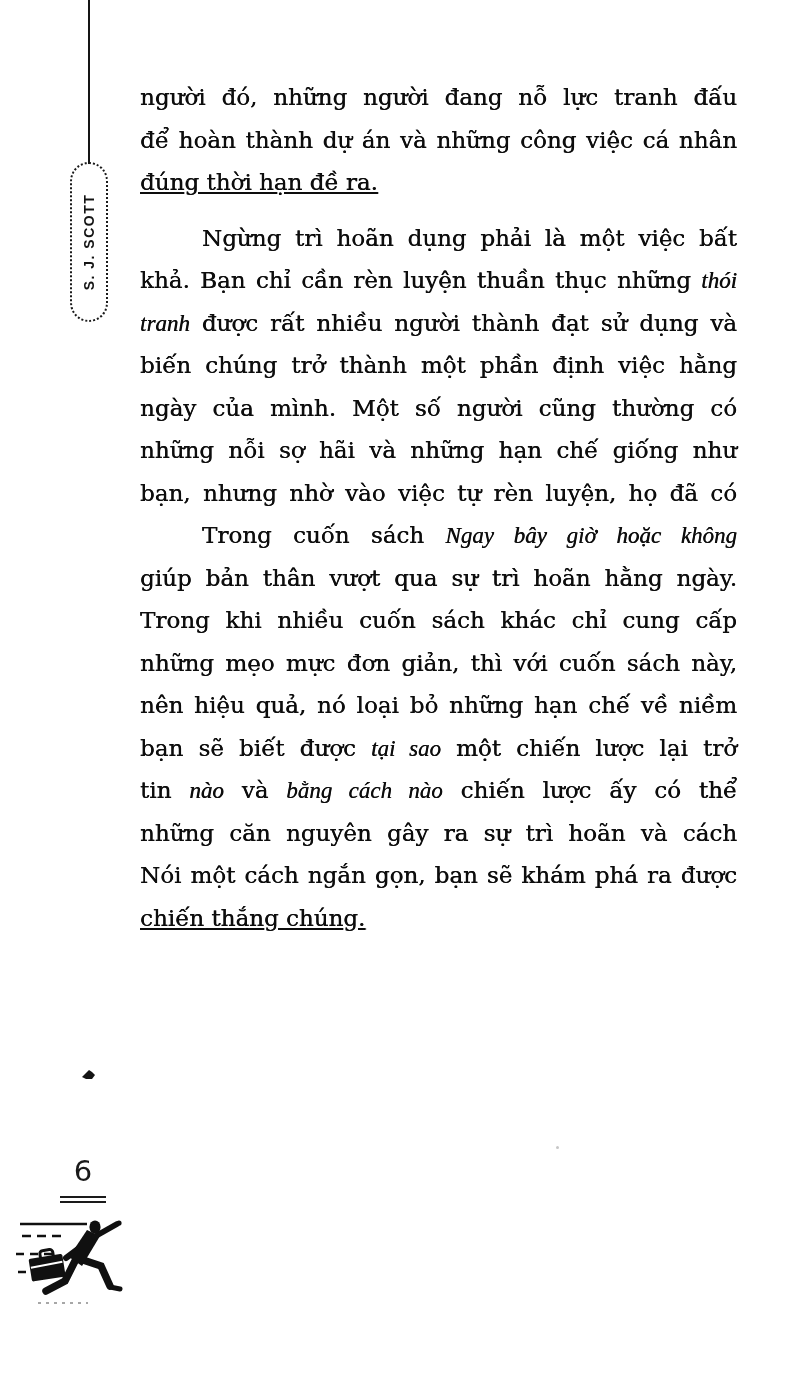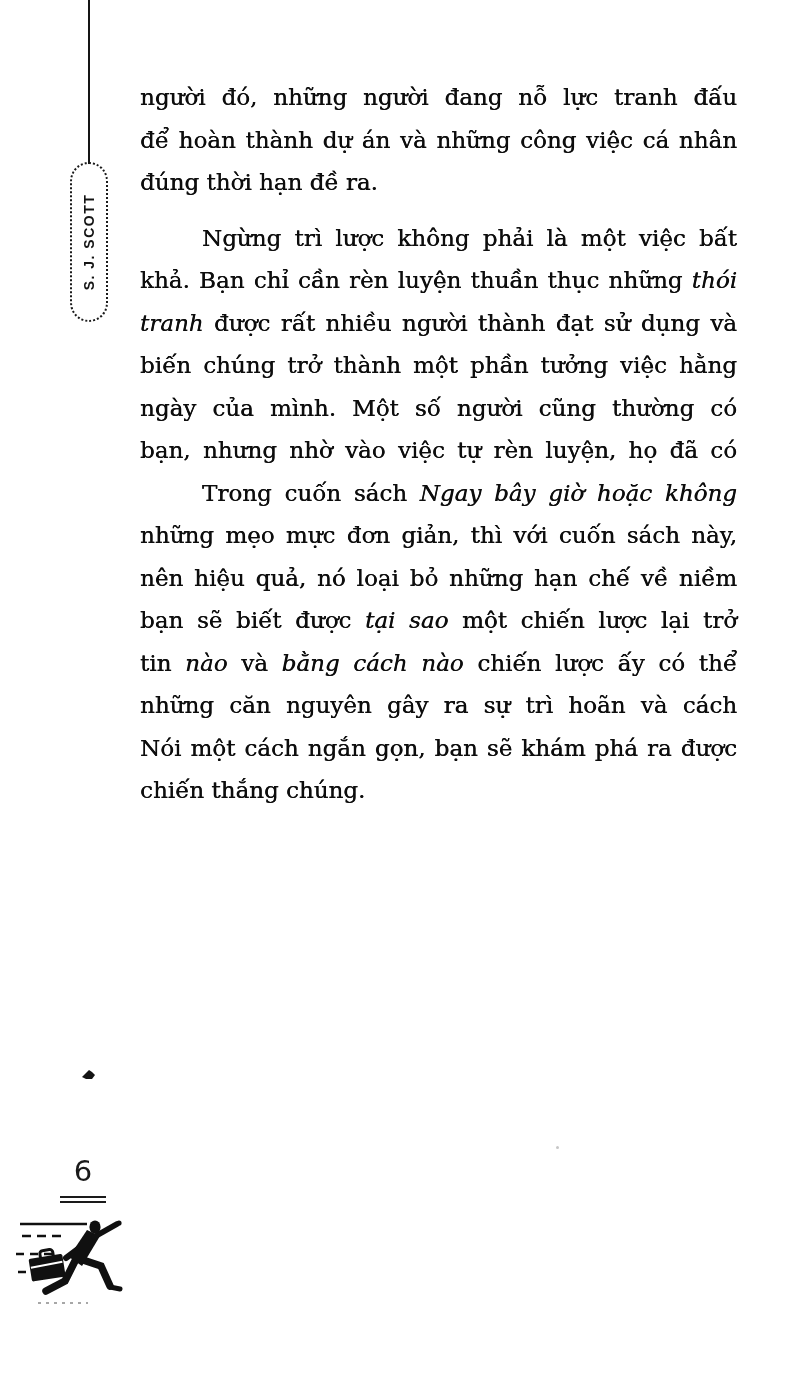--- a/index.html
+++ b/index.html
@@ -53,23 +53,24 @@
   .body-text .line {
     height: 42.5px;
     line-height: 42.5px;
     text-align: justify;
     text-align-last: justify;
     white-space: nowrap;
   }
   .body-text .line.last {
     text-align-last: left;
     margin-bottom: 13px;
+    text-decoration: underline;
   }
   .body-text .line.indent { text-indent: 62px; }
-  .body-text i { font-style: italic; }
+  .body-text i { font-style: italic; font-family: Liberation Serif, serif; }
 
   
   .ink-speck {
     position: absolute;
     left: 82px; top: 1070px;
     width: 13px; height: 10px;
   }
   .faint-speck {
     position: absolute;
     left: 556px; top: 1146px;
@@ -110,27 +111,30 @@
   <div class="margin-rule"></div>
 
   <div class="author-tab">
     <span class="vlabel">S. J. SCOTT</span>
   </div>
 
   <div class="body-text">
       <div class="line"><span>người đó, những người đang nỗ lực tranh đấu</span></div>
       <div class="line"><span>để hoàn thành dự án và những công việc cá nhân</span></div>
       <div class="line last"><span>đúng thời hạn đề ra.</span></div>
-      <div class="line indent"><span>Ngừng trì lược không phải là một việc bất</span></div>
+      <div class="line indent"><span>Ngừng trì hoãn dụng phải là một việc bất</span></div>
       <div class="line"><span>khả. Bạn chỉ cần rèn luyện thuần thục những </span><i>thói</i></div>
       <div class="line"><i>tranh</i><span> được rất nhiều người thành đạt sử dụng và</span></div>
-      <div class="line"><span>biến chúng trở thành một phần tưởng việc hằng</span></div>
+      <div class="line"><span>biến chúng trở thành một phần định việc hằng</span></div>
       <div class="line"><span>ngày của mình. Một số người cũng thường có</span></div>
+      <div class="line"><span>những nỗi sợ hãi và những hạn chế giống như</span></div>
       <div class="line"><span>bạn, nhưng nhờ vào việc tự rèn luyện, họ đã có</span></div>
       <div class="line indent"><span>Trong cuốn sách </span><i>Ngay bây giờ hoặc không</i></div>
+      <div class="line"><span>giúp bản thân vượt qua sự trì hoãn hằng ngày.</span></div>
+      <div class="line"><span>Trong khi nhiều cuốn sách khác chỉ cung cấp</span></div>
       <div class="line"><span>những mẹo mực đơn giản, thì với cuốn sách này,</span></div>
       <div class="line"><span>nên hiệu quả, nó loại bỏ những hạn chế về niềm</span></div>
       <div class="line"><span>bạn sẽ biết được </span><i>tại sao</i><span> một chiến lược lại trở</span></div>
       <div class="line"><span>tin </span><i>nào</i><span> và </span><i>bằng cách nào</i><span> chiến lược ấy có thể</span></div>
       <div class="line"><span>những căn nguyên gây ra sự trì hoãn và cách</span></div>
       <div class="line"><span>Nói một cách ngắn gọn, bạn sẽ khám phá ra được</span></div>
       <div class="line last"><span>chiến thắng chúng.</span></div>
     </div>
 
   <svg class="ink-speck" viewBox="0 0 13 10">

